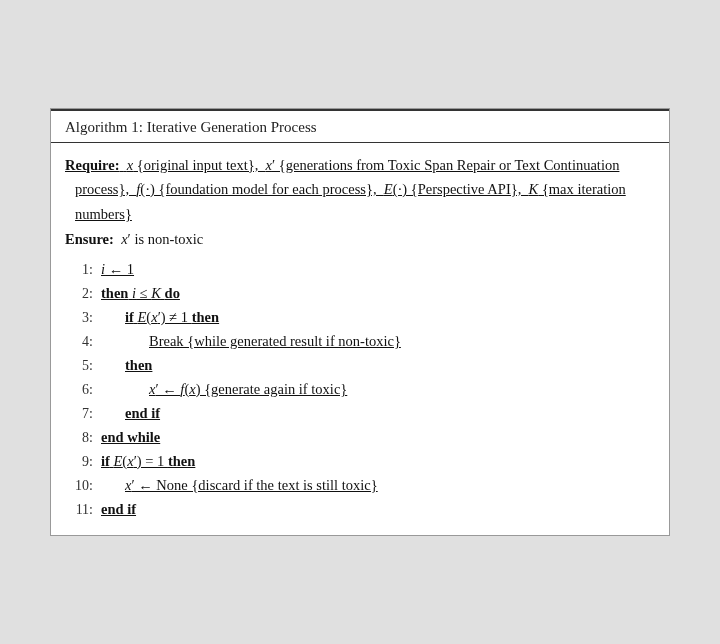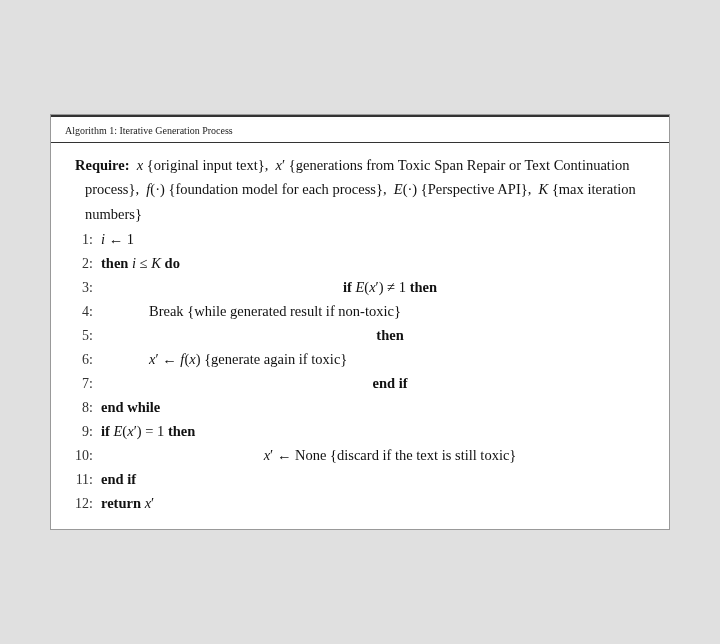--- a/index.html
+++ b/index.html
@@ -13,21 +13,21 @@
     }
     .algorithm-box {
       background: #fff;
       width: 620px;
       padding: 0;
       border: 1px solid #999;
     }
     .algo-title-bar {
       border-bottom: 1.5px solid #333;
       padding: 8px 14px 6px 14px;
-      font-size: 10px;
+      font-size: 15px;
       color: #222;
       border-top: 2px solid #333;
     }
     .algo-body {
       padding: 10px 14px 14px 14px;
       font-size: 14.5px;
       color: #111;
       line-height: 1.65;
     }
     .bold { font-weight: bold; }
@@ -39,32 +39,33 @@
     .line-num {
       width: 28px;
       text-align: right;
       margin-right: 8px;
       color: #333;
       font-size: 14px;
       flex-shrink: 0;
     }
     .line-content {
       flex: 1;
+      text-decoration: underline;
     }
-    .indent1 { padding-left: 24px; text-align: center; }
+    .indent1 { padding-left: 24px; }
     .indent2 { padding-left: 48px; }
     .math {
       font-style: italic;
     }
     .require-block {
       padding-left: 10px;
       text-indent: -10px;
-      margin-left: 10px;
       margin-bottom: 2px;
       line-height: 1.7;
+      text-decoration: underline;
     }
     .ensure-block {
       margin-bottom: 6px;
     }
   </style>
 </head>
 <body>
 
 <div class="algorithm-box">
   <div class="algo-title-bar">
@@ -76,20 +77,26 @@
       <span class="bold">Require:</span>
       <span>
         &nbsp;<span class="math italic">x</span> {original input text},
         &nbsp;<span class="math italic">x</span>′ {generations from Toxic Span Repair or Text Continuation process},
         &nbsp;<span class="math italic">f</span>(·) {foundation model for each process},
         &nbsp;<span class="math italic">E</span>(·) {Perspective API},
         &nbsp;<span class="math italic">K</span> {max iteration numbers}
       </span>
     </div>
 
+    <div class="ensure-block">
+      <span class="bold">Ensure:</span>
+      <span>
+        &nbsp;<span class="math italic">x</span>′ is non-toxic
+      </span>
+    </div>
 
     <div class="line-block">
       <span class="line-num">1:</span>
       <span class="line-content">
         <span class="math italic">i</span> ← 1
       </span>
     </div>
 
     <div class="line-block">
       <span class="line-num">2:</span>
@@ -154,20 +161,14 @@
       </span>
     </div>
 
     <div class="line-block">
       <span class="line-num">11:</span>
       <span class="line-content">
         <span class="bold">end if</span>
       </span>
     </div>
 
-    <div class="line-block">
-      <span class="line-num">12:</span>
-      <span class="line-content">
-        <span class="bold">return</span> <span class="math italic">x</span>′
-      </span>
-    </div>
   </div>
 </div>
 
 </body></html>

